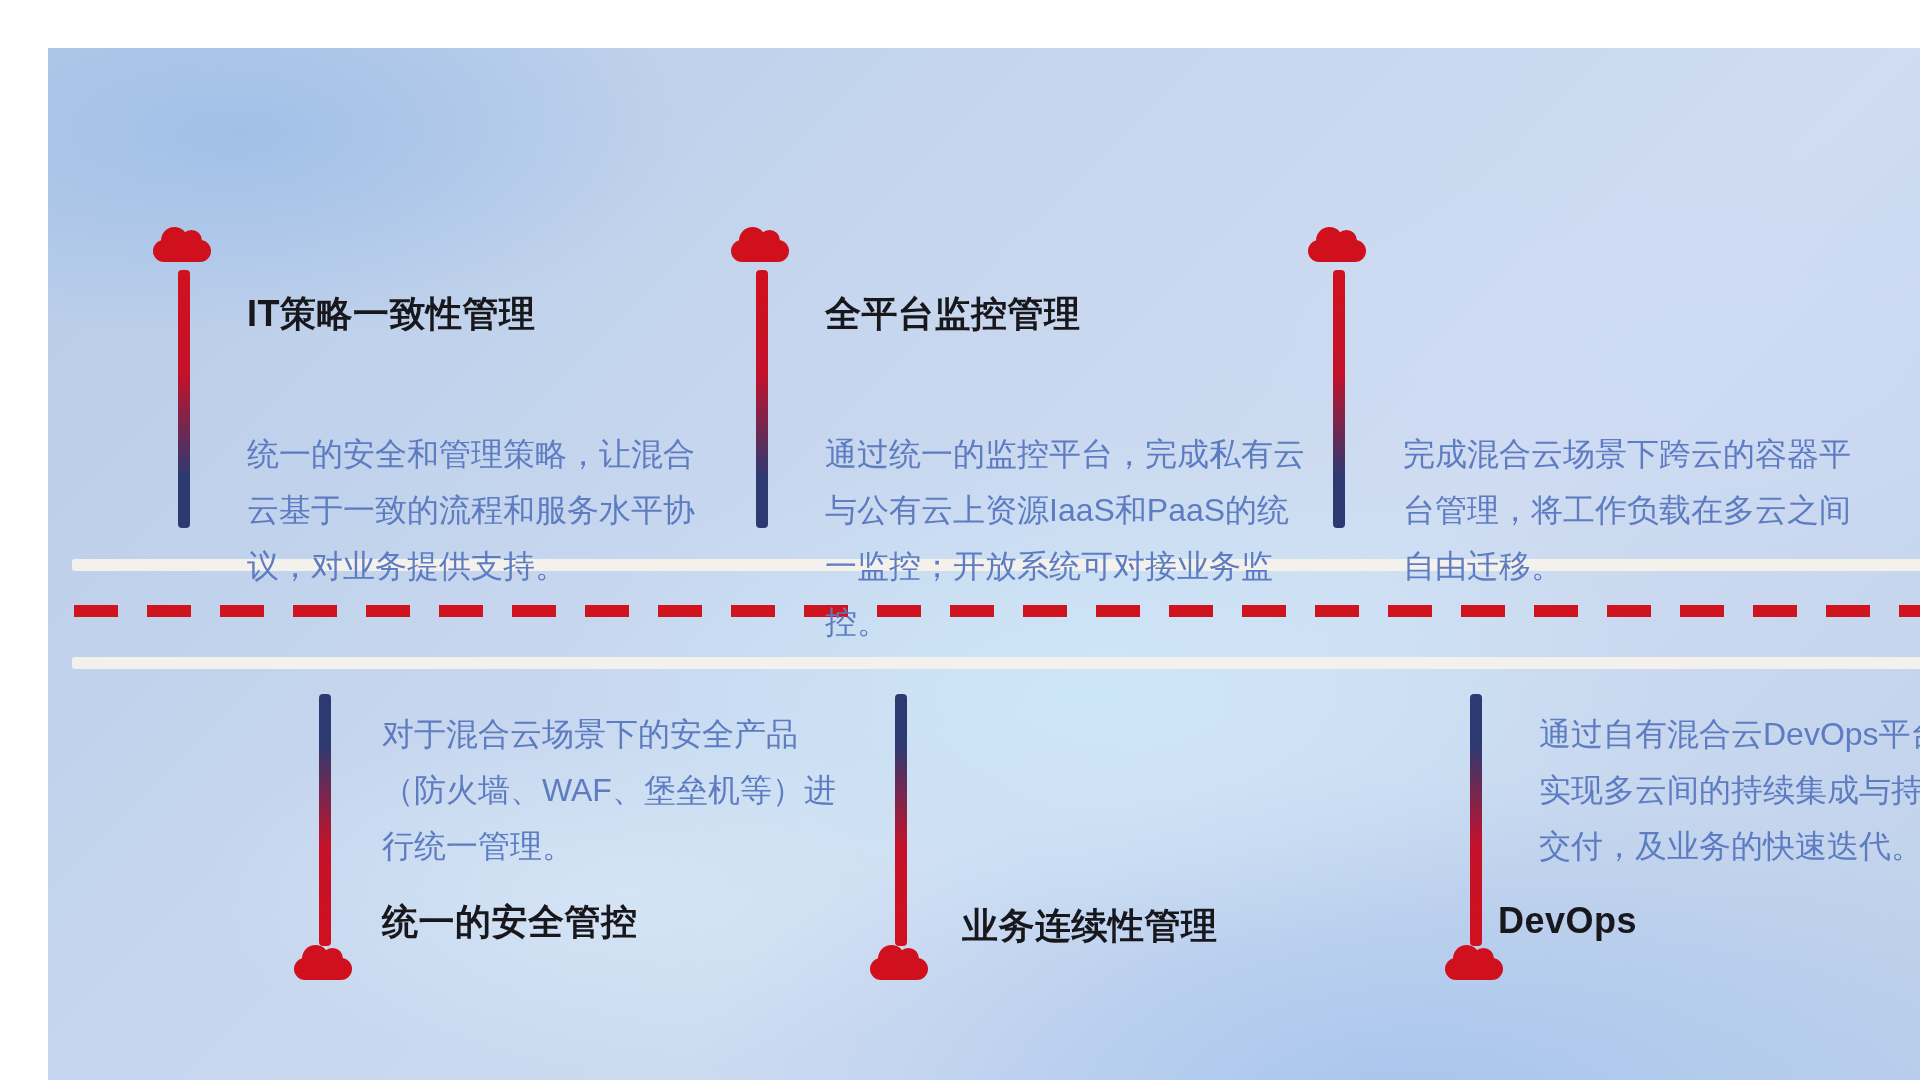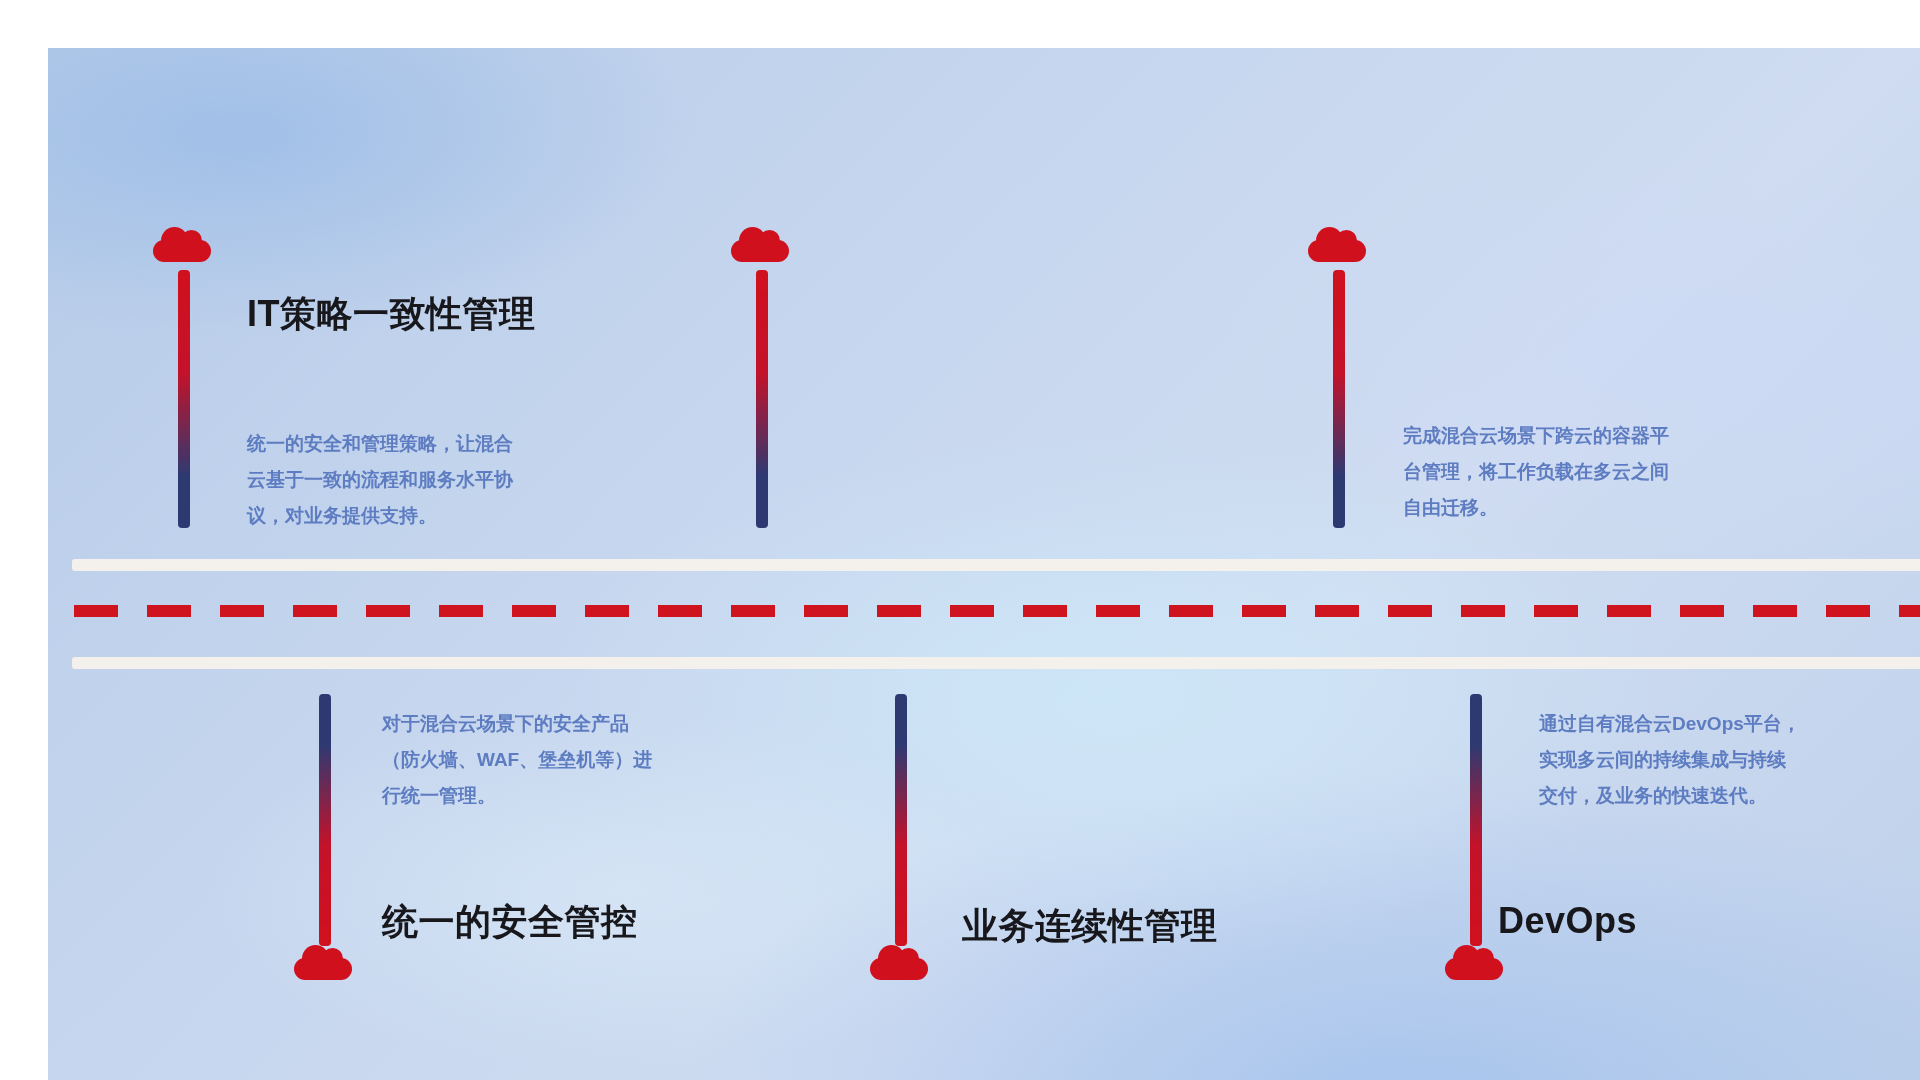--- a/index.html
+++ b/index.html
@@ -47,47 +47,50 @@
     content: ""; position: absolute; right: 9px; top: -10px;
     width: 21px; height: 21px; border-radius: 50%; background: #d1101d;
   }
 
   .title {
     position: absolute; font-size: 36px; font-weight: 700;
     color: #17171c; white-space: nowrap; letter-spacing: 0.5px;
   }
   .desc {
     position: absolute; width: 520px;
-    font-size: 19px; line-height: 36px; color: #5d7cc1;
+    font-size: 32px; line-height: 56px; color: #5d7cc1;
     white-space: pre-line;
-    font-weight: bold;
   }
 </style>
 </head>
 <body>
 
 <div class="stage">
 
   <div class="road-line" style="top:499px"></div>
   <div class="road-dash"></div>
   <div class="road-line" style="top:597px"></div>
 
   <div class="cloud" style="left:93px; top:180px"></div>
   <div class="pole down" style="left:118px; top:210px; height:258px"></div>
   <div class="title" style="left:181px; top:224px">IT策略一致性管理</div>
   <div class="desc" style="left:181px; top:360px">统一的安全和管理策略，让混合
 云基于一致的流程和服务水平协
 议，对业务提供支持。</div>
 
   <div class="cloud" style="left:671px; top:180px"></div>
   <div class="pole down" style="left:696px; top:210px; height:258px"></div>
+  <div class="title" style="left:759px; top:224px">全平台监控管理</div>
+  <div class="desc" style="left:759px; top:360px">通过统一的监控平台，完成私有云
+与公有云上资源IaaS和PaaS的统
+一监控；开放系统可对接业务监控。</div>
 
   <div class="cloud" style="left:1248px; top:180px"></div>
   <div class="pole down" style="left:1273px; top:210px; height:258px"></div>
-  <div class="desc" style="left:1337px; top:352px">完成混合云场景下跨云的容器平
+  <div class="desc" style="left:1337px; top:360px">完成混合云场景下跨云的容器平
 台管理，将工作负载在多云之间
 自由迁移。</div>
 
   <div class="pole up" style="left:259px; top:634px; height:252px"></div>
   <div class="cloud" style="left:234px; top:898px"></div>
   <div class="desc" style="left:316px; top:640px">对于混合云场景下的安全产品
 （防火墙、WAF、堡垒机等）进
 行统一管理。</div>
   <div class="title" style="left:316px; top:832px">统一的安全管控</div>
 

